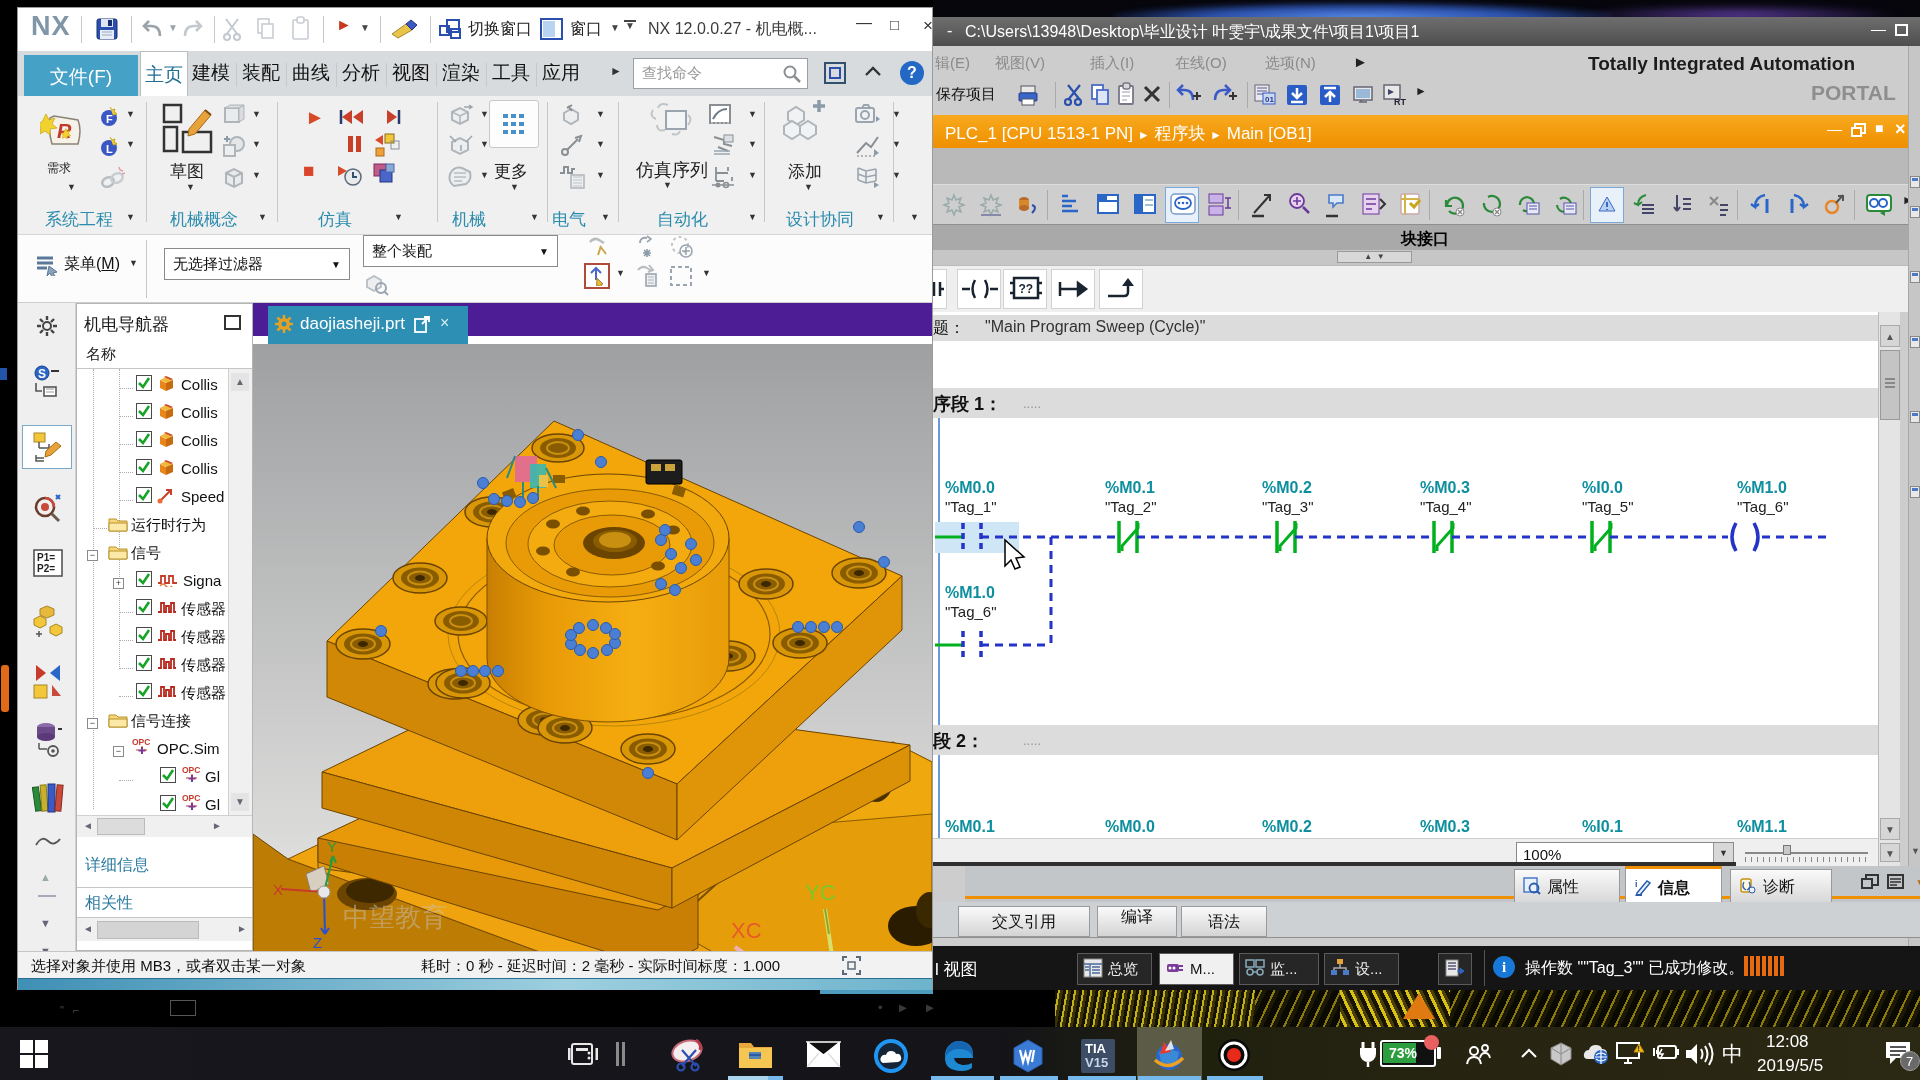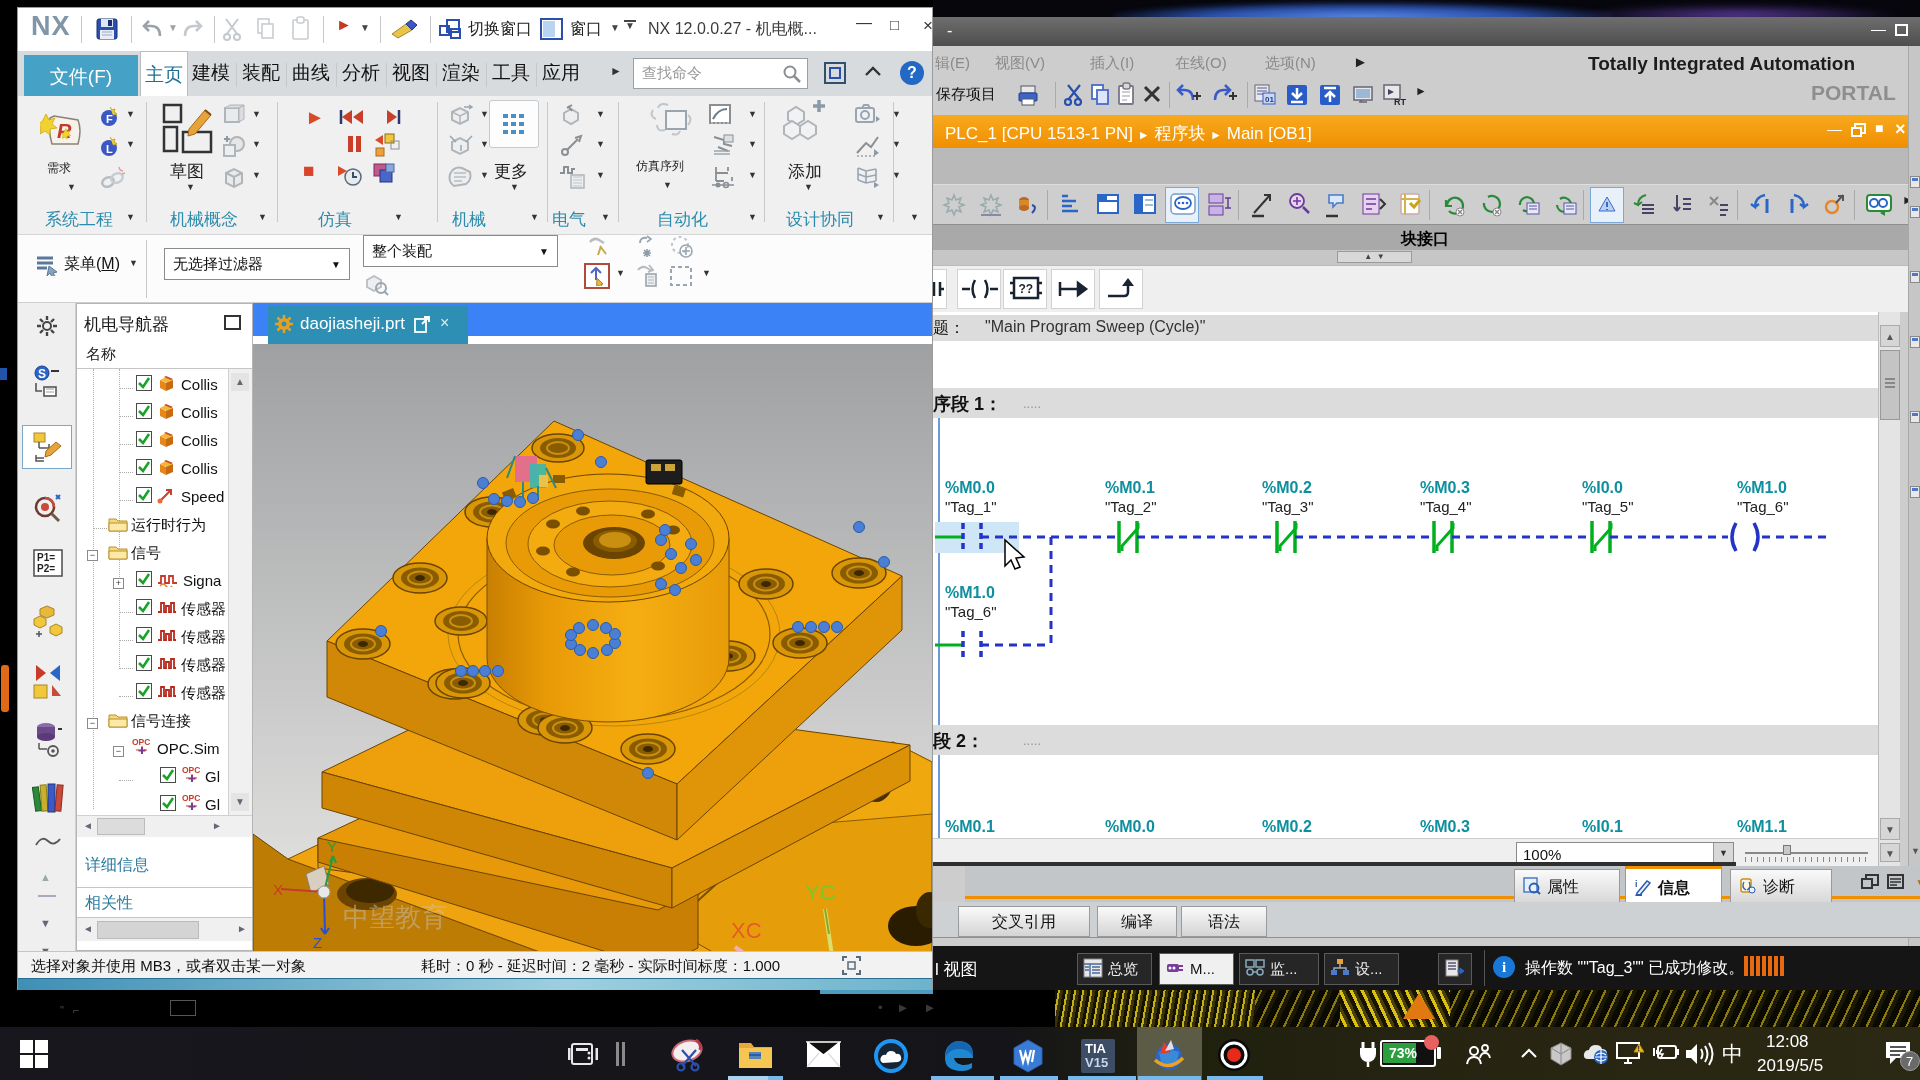--- a/index.html
+++ b/index.html
@@ -14,21 +14,21 @@
 
 #ribbon{left:0;top:88px;width:914px;height:139px;background:#f0f0f0;border-bottom:1px solid #d5d5d5;}
 
 #tb2{left:0;top:227px;width:914px;height:68px;background:#fcfcfc;border-bottom:1px solid #cfcfcf;}
 .dd{background:#fff;border:1px solid #8a8a8a;color:#111;}
 
 #sbar{left:0;top:295px;width:58px;height:648px;background:#efefef;border-right:1px solid #d0d0d0;}
 
 #nav{left:58px;top:295px;width:177px;height:648px;background:#fff;border:1px solid #b5b5b5;}
 
-#vptabs{left:235px;top:295px;width:679px;height:33px;background:#3b82f6;}
+#vptabs{left:235px;top:295px;width:679px;height:33px;background:#4c1d95;}
 #vp{left:235px;top:336px;width:679px;height:614px;background:linear-gradient(#9fa0a2,#e9e9e7);}
 
 #nxstatus{left:0;top:943px;width:914px;height:27px;background:#f2f2f2;border-top:1px solid #c5c5c5;color:#111;font-size:15px;}
 #nxblue{left:0;top:970px;width:914px;height:14px;background:linear-gradient(90deg,#3f8fb5,#9dcfdf 60%,#6db3cc);border-top:1px solid #2a6f92;}
 
 #tia{left:933px;top:17px;width:987px;height:973px;background:#cdcdcd;}
 #tiatitle{left:0;top:0;width:987px;height:29px;background:linear-gradient(#6e6e6e,#4e4e4e);color:#fff;font-size:16px;}
 #tiamenu{left:0;top:29px;width:987px;height:32px;color:#8a8a8a;font-size:15px;}
 #tiatools{left:0;top:61px;width:987px;height:36px;}
 #tiaorange{left:0;top:98px;width:987px;height:33px;background:linear-gradient(#f8a91e,#ef8f00);color:#fff;font-size:17px;}
@@ -59,20 +59,21 @@
 <div id="screen">
 
 <div class="abs" style="left:933px;top:0;width:987px;height:17px;background:#06060c;overflow:hidden">
 <div class="abs" style="left:180px;top:2px;width:500px;height:26px;background:radial-gradient(ellipse at 50% 60%,#5a8ae8 0%,#2a4fa8 45%,transparent 75%);filter:blur(2px)"></div>
 <div class="abs" style="left:640px;top:4px;width:330px;height:22px;background:radial-gradient(ellipse,#5a3a9a 0%,transparent 70%);filter:blur(3px)"></div>
 </div>
 
 <div id="tia" class="abs">
  <div id="tiatitle" class="abs">
         <span style="position:absolute;left:14px;top:5px">-</span>
+        <span style="position:absolute;left:32px;top:5px">C:\Users\13948\Desktop\毕业设计 叶雯宇\成果文件\项目1\项目1</span>
    <span style="position:absolute;left:938px;top:3px;font-size:15px">—</span>
         <svg style="position:absolute;left:962px;top:7px" width="14" height="13" viewBox="0 0 14 13">
           <rect x="1" y="1" width="11" height="10" fill="none" stroke="#fff" stroke-width="2"></rect>
         </svg>
       </div>
  <div id="tiamenu" class="abs">
         <span style="position:absolute;left:2px;top:8px">辑(E)</span>
         <span style="position:absolute;left:62px;top:8px">视图(V)</span>
         <span style="position:absolute;left:157px;top:8px">插入(I)</span>
         <span style="position:absolute;left:242px;top:8px">在线(O)</span>
@@ -457,21 +458,21 @@
           <rect x="1" y="5" width="10" height="9" fill="#c2c6c8" stroke="#333" stroke-width="2"></rect>
         </svg>
         <svg class="abs" style="left:922px;top:8px" width="18" height="16" viewBox="0 0 18 16">
           <rect x="1" y="1" width="15" height="13" fill="none" stroke="#333" stroke-width="2"></rect>
           <path d="M3 5 h11 M3 8 h11 M3 11 h7" stroke="#333" stroke-width="1.4"></path>
         </svg>
         <span class="abs" style="left:950px;top:10px;color:#b86a10;font-size:12px">▼</span>
       </div>
  <div id="insp2" class="abs">
         <div class="jtab" style="left:25px;width:132px;padding-top:5px">交叉引用</div>
-        <div class="jtab" style="left:164px;width:80px;padding-top:5px">编译</div>
+        <div class="jtab" style="left:164px;width:80px;">编译</div>
         <div class="jtab" style="left:248px;width:86px;padding-top:5px">语法</div>
       </div>
  <div id="tiablack" class="abs">
         <span class="abs" style="left:2px;top:12px;font-size:17px">l 视图</span>
         <div class="bbtn" style="left:144px;width:75px">
           <svg style="position:absolute;left:5px;top:4px" width="20" height="20" viewBox="0 0 20 20">
             <rect x="1" y="1" width="18" height="18" fill="#e8e8e8" stroke="#888"></rect>
             <path d="M1 6 h18 M7 6 v13 M9 9 h8 M9 12 h8 M9 15 h8 M2 9 h4 M2 12 h4" stroke="#4a6a9a" stroke-width="1.4"></path>
           </svg>
           <span style="position:absolute;left:30px;top:6px">总览</span>
@@ -769,21 +770,21 @@
   <span class="abs" style="left:578px;top:74px;font-size:9px;color:#333">▼</span>
   <span class="abs gtxt" style="left:534px;top:112px;font-size:17px">电气</span>
   <span class="abs" style="left:583px;top:116px;font-size:9px;color:#333">▼</span>
   <div class="sep abs" style="left:600px;top:6px;height:120px"></div>
 
   <svg class="abs" style="left:630px;top:5px" width="46" height="42" viewBox="0 0 46 42">
           <path d="M20 4 q-8-3-10 3 m-5 2 q-4 6 3 9 m1 6 q0 7 8 5" fill="none" stroke="#c0c5ca" stroke-width="2"></path>
           <rect x="18" y="10" width="20" height="18" fill="#f2f4f6" stroke="#9aa5b0" stroke-width="2"></rect>
           <path d="M40 14 q5 4 0 10 m-8 6 q-2 5-8 3" fill="none" stroke="#c0c5ca" stroke-width="2"></path>
         </svg>
-  <span class="abs" style="left:618px;top:62px;font-size:12px;color:#222">仿真序列</span>
+  <span class="abs" style="left:618px;top:62px;font-size:18px;color:#222">仿真序列</span>
   <span class="abs" style="left:645px;top:84px;font-size:9px;color:#333">▼</span>
   <svg class="abs" style="left:690px;top:7px" width="26" height="24" viewBox="0 0 26 24">
           <rect x="2" y="2" width="20" height="18" fill="#fff" stroke="#8a8f94" stroke-width="2"></rect>
           <path d="M5 16 Q10 6 19 6" fill="none" stroke="#6a7a88" stroke-width="2"></path>
           <path d="M3 20 h19" stroke="#b0b5ba" stroke-width="2" stroke-dasharray="2 2"></path>
         </svg>
   <span class="abs" style="left:730px;top:13px;font-size:9px;color:#333">▼</span>
   <svg class="abs" style="left:692px;top:37px" width="26" height="24" viewBox="0 0 26 24">
           <path d="M4 4 l10 3 v4 l8 2 M8 14 l10 4" stroke="#8a8f94" stroke-width="2" fill="none"></path>
           <rect x="14" y="2" width="9" height="7" fill="#dce0e4" stroke="#8a8f94"></rect>

